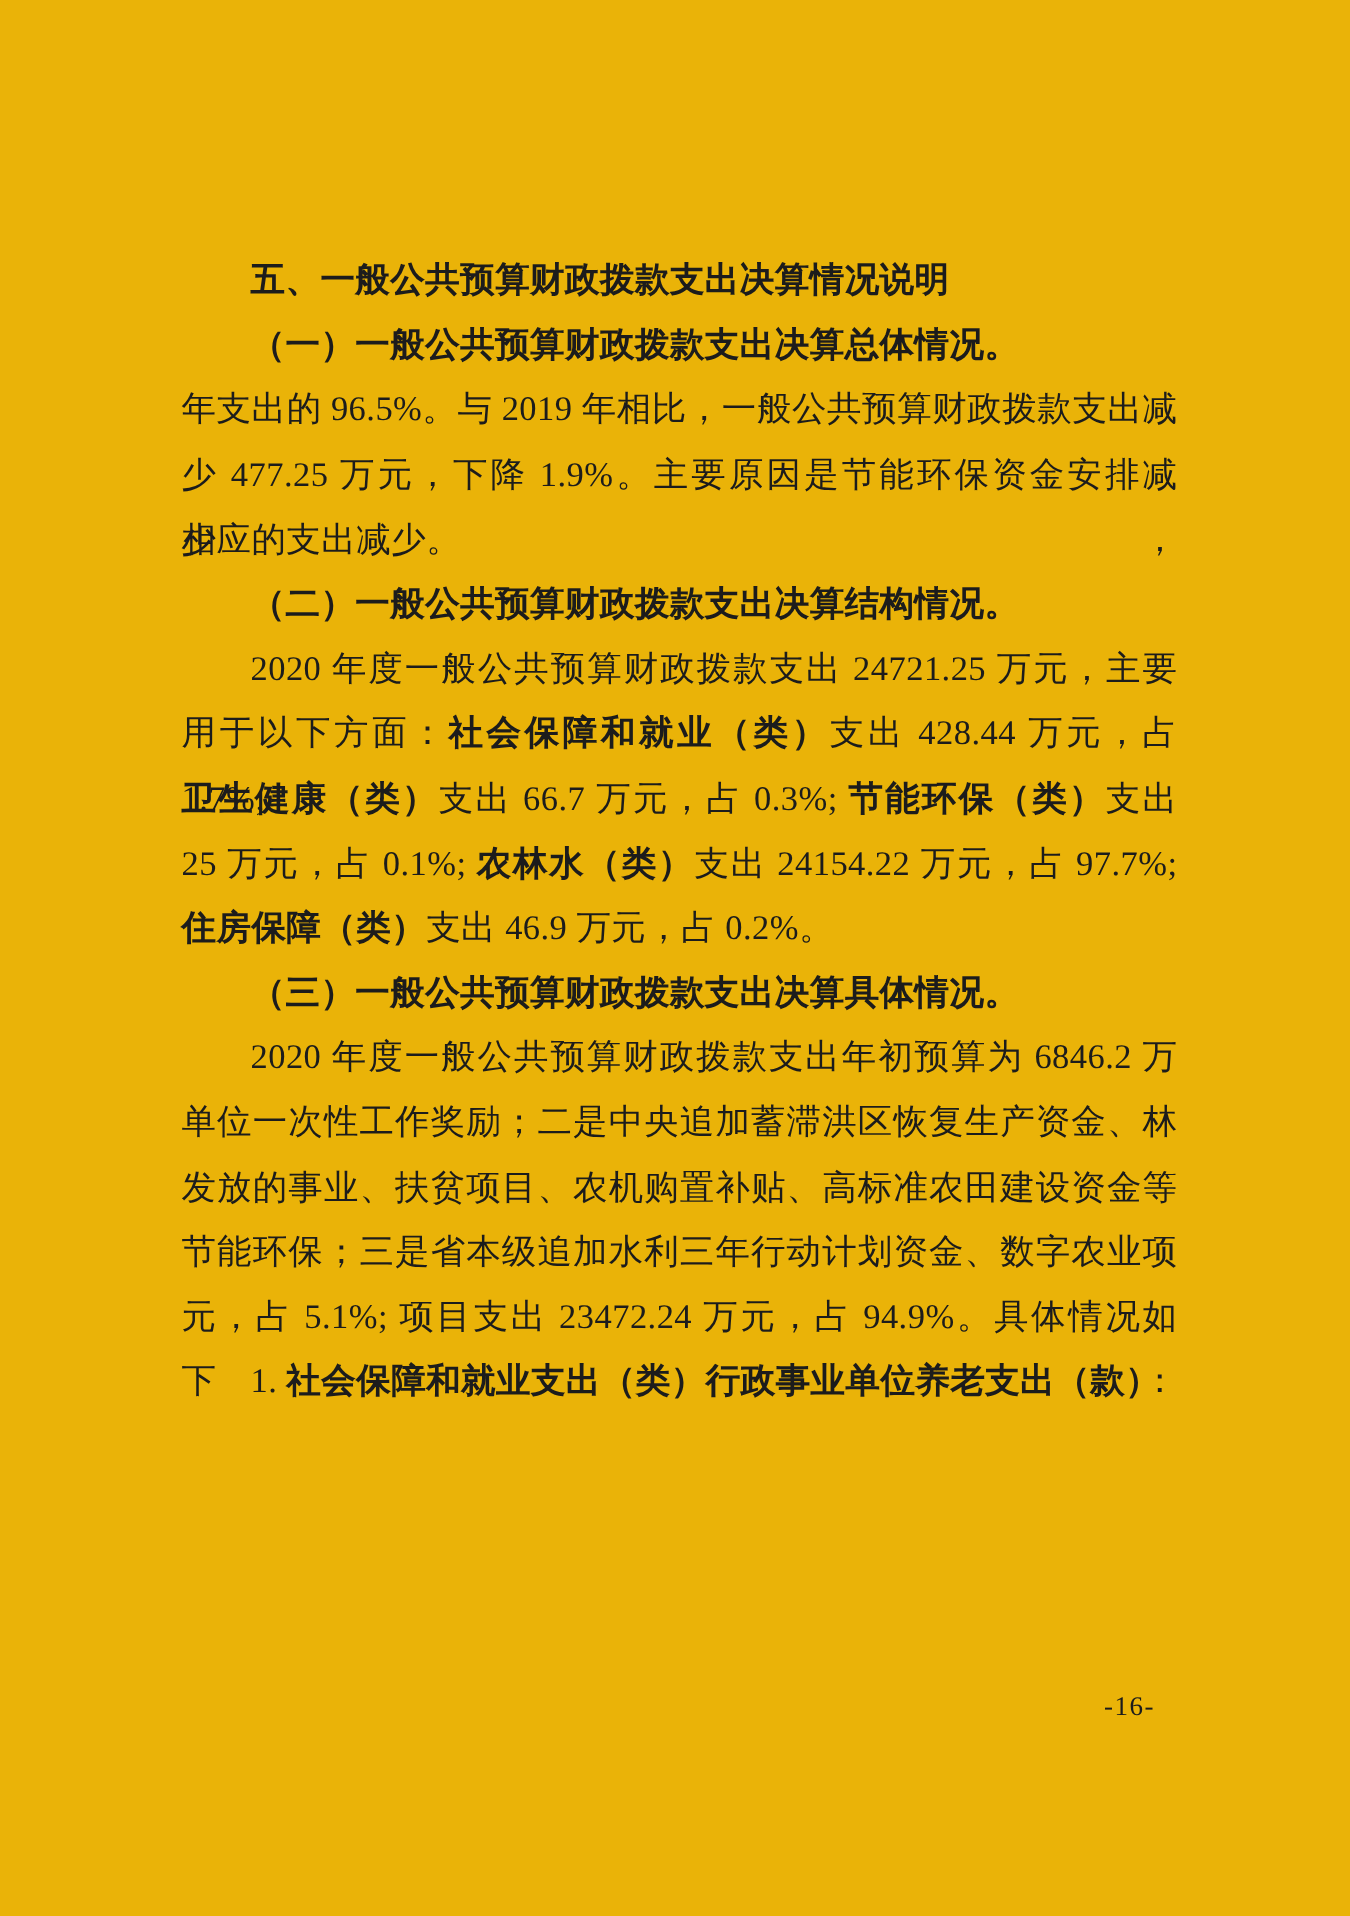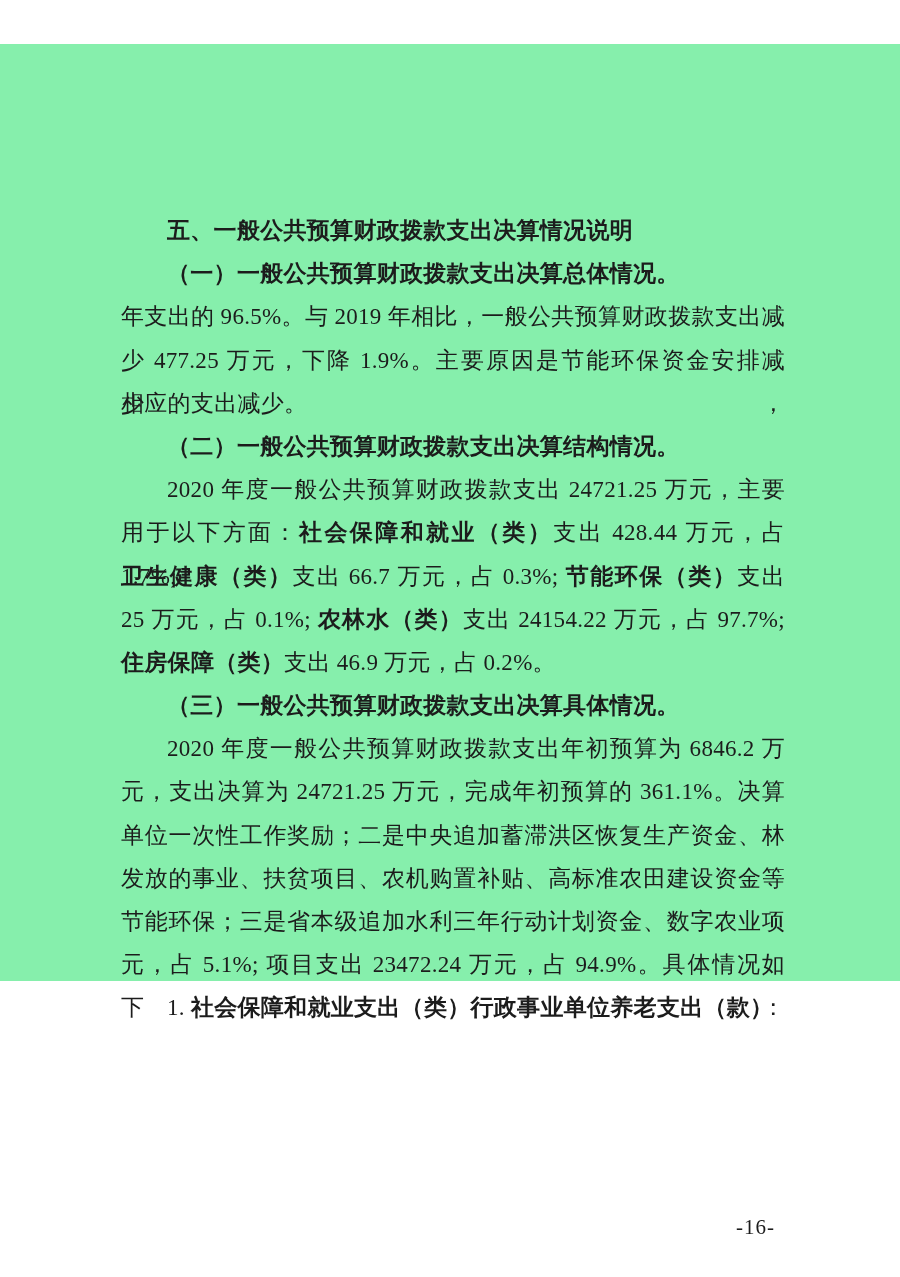--- a/index.html
+++ b/index.html
@@ -5,36 +5,36 @@
   html,body{margin:0;padding:0;}
   body{
     width:900px;height:1277px;
     background:#ffffff;
     font-family:"Liberation Serif","DejaVu Serif",serif;
     color:#1c1c1c;
     position:relative;
     overflow:hidden;
   }
   .page{
-    position:absolute;left:0;top:0;width:900px;height:937px;background:#86efac;margin-top:44px;
+    position:absolute;left:0;top:0;width:900px;height:1277px;background:#eab308;
   }
   .content{
     position:absolute;left:121px;top:165px;width:664px;
   }
   .line{
     height:43.2px;line-height:43.2px;font-size:23px;
     letter-spacing:0.3px;
     white-space:normal;
   }
   .b{font-weight:bold;}
   .ind{text-indent:46px;}
   .j{text-align:justify;text-align-last:justify;}
   .pagenum{
-    position:absolute;left:736px;top:1170px;
-    font-size:21px;line-height:26px;letter-spacing:1px;
+    position:absolute;left:736px;top:1124px;
+    font-size:18px;line-height:26px;letter-spacing:1px;
     color:#1c1c1c;
   }
 </style>
 </head>
 <body>
 
 <div class="page">
   <div class="content">
 
     <div class="line b ind">五、一般公共预算财政拨款支出决算情况说明</div>
@@ -65,21 +65,20 @@
     </div>
 
     <div class="line">
       <span class="b">住房保障（类）</span><span>支出 46.9 万元，占 0.2%。</span>
     </div>
 
     <div class="line b ind">（三）一般公共预算财政拨款支出决算具体情况。</div>
 
     <div class="line ind j">2020 年度一般公共预算财政拨款支出年初预算为 6846.2 万</div>
 
-    <div class="line j">元，支出决算为 24721.25 万元，完成年初预算的 361.1%。决算</div>
 
 
     <div class="line j">单位一次性工作奖励；二是中央追加蓄滞洪区恢复生产资金、林</div>
 
     <div class="line j">发放的事业、扶贫项目、农机购置补贴、高标准农田建设资金等</div>
 
     <div class="line j">节能环保；三是省本级追加水利三年行动计划资金、数字农业项</div>
 
 
     <div class="line j">元，占 5.1%; 项目支出 23472.24 万元，占 94.9%。具体情况如下：</div>

